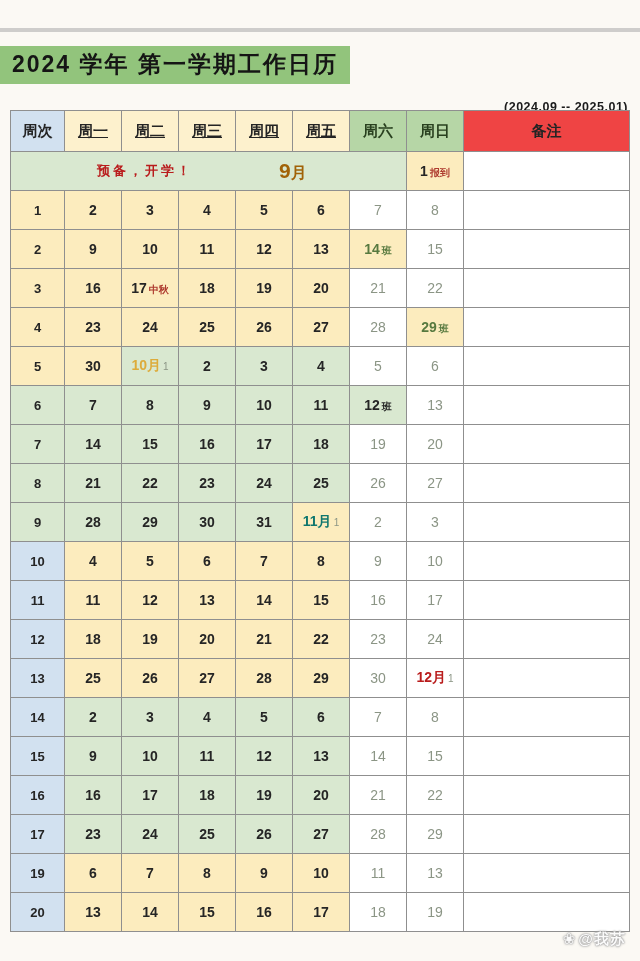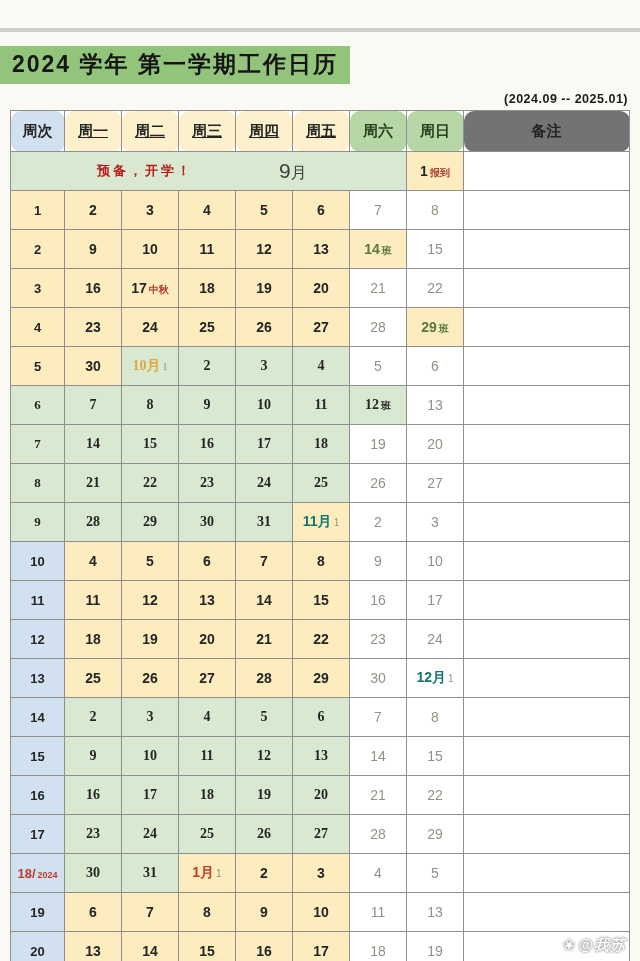--- a/index.html
+++ b/index.html
@@ -10,69 +10,68 @@
     color:#252525;overflow:hidden;
   }
   .photo-edge{position:absolute;top:28px;left:0;width:100%;height:4px;background:#a9a9a9;opacity:.55;}
   .title-wrap{position:absolute;top:46px;left:0;width:100%;text-align:left;}
   .title{
     display:inline-block;background:#92c47c;color:#151515;
     font-size:23px;font-weight:bold;letter-spacing:2px;
     padding:5px 12px;line-height:1.2;
   }
   .subtitle{
-    position:absolute;top:92px;right:12px;
+    position:absolute;top:100px;right:12px;
     font-size:12.5px;font-weight:bold;color:#1b1b1b;letter-spacing:.5px;
   }
   table{
     position:absolute;left:10px;top:110px;width:620px;
     border-collapse:collapse;table-layout:fixed;
     background:#ffffff;
   }
   td,th{border:1px solid #8f8f8f;text-align:center;vertical-align:middle;padding:0;}
-  th{height:40px;font-size:15px;font-weight:bold;color:#242424;border-radius:10px;}
+  th{height:40px;font-size:15px;font-weight:bold;color:#242424;}
   td{height:38px;font-size:14px;}
   
   .c0{background:#d2e1f0;}
   .c1,.c2,.c3,.c4,.c5{background:#fdf1cd;text-decoration:underline;}
   .c6,.c7{background:#b6d6a6;color:#29401f;margin-top:40px;}
-  .c8{background:#737373;}
+  .c8{background:#ef4444;}
   
   .bg-y{background:#fcecbe;}
-  .bg-g{background:#d9e8d0;font-family:Liberation Serif, serif;}
+  .bg-g{background:#d9e8d0;}
   .bg-w{background:#ffffff;}
   .bg-b{background:#d2e1f0;}
   .notes{background:#ffffff;}
   
   .main{font-weight:bold;color:#252525;}
   .sub{font-size:10px;font-weight:bold;margin-left:2px;color:#252525;}
   .st-m{color:#8b9585;font-weight:normal;}
   .st-red{color:#c13b2d;}
   .st-darkred{color:#ae3b2f;text-align:right;}
   .st-gold{color:#ddab3a;}
   .st-blue{color:#0f766e;}
-  .st-orange{color:#0f766e;margin-top:20px;}
+  .st-orange{color:#b91c1c;margin-top:20px;}
   .st-green{color:#57793f;}
   
   .month-cell{background:#d9e8d0;position:relative;}
   .prep-label{
     position:absolute;left:86px;top:50%;transform:translateY(-50%);
     font-size:13px;font-weight:bold;letter-spacing:3px;color:#b91c1c;
   }
-  .mon9{position:absolute;left:268px;top:50%;transform:translateY(-50%);color:#404040;font-weight:normal;}
+  .mon9{position:absolute;left:268px;top:50%;transform:translateY(-50%);color:#a16207;font-weight:bold;}
   .mon9 .num{font-size:21px;}
   .mon9 .yue{font-size:16px;}
   .wk-num .main{font-size:13px;}
   .wk-num .sub{font-size:9px;}
   .watermark{
-    position:absolute;right:14px;bottom:6px;
+    position:absolute;right:14px;bottom:12px;
     font-size:15px;font-weight:bold;letter-spacing:1px;
     color:rgba(255,255,255,.95);
     text-shadow:0 0 1px #9a9a9a,0 0 2px #9a9a9a,0 0 3px #b5b5b5;
-    font-style:italic;
   }
   .watermark .wm-icon{margin-right:2px;}
 </style>
 </head>
 <body>
 
 <div class="photo-edge"></div>
 
 <div class="title-wrap">
   <span class="title">2024 学年 第一学期工作日历</span>
@@ -295,31 +294,20 @@
         <td class="bg-g"><span class="main">23</span></td>
         <td class="bg-g"><span class="main">24</span></td>
         <td class="bg-g"><span class="main">25</span></td>
         <td class="bg-g"><span class="main">26</span></td>
         <td class="bg-g"><span class="main">27</span></td>
         <td class="bg-w"><span class="main st-m">28</span></td>
         <td class="bg-w"><span class="main st-m">29</span></td>
         <td class="notes"></td>
       </tr>
       <tr>
-        <td class="wk-num bg-b"><span class="main st-red">18/</span><span class="sub st-red">2024</span></td>
-        <td class="bg-g"><span class="main">30</span></td>
-        <td class="bg-g"><span class="main">31</span></td>
-        <td class="bg-y"><span class="main st-red">1月</span><span class="sub st-m">1</span></td>
-        <td class="bg-y"><span class="main">2</span></td>
-        <td class="bg-y"><span class="main">3</span></td>
-        <td class="bg-w"><span class="main st-m">4</span></td>
-        <td class="bg-w"><span class="main st-m">5</span></td>
-        <td class="notes"></td>
-      </tr>
-      <tr>
         <td class="wk-num bg-b"><span class="main">19</span></td>
         <td class="bg-y"><span class="main">6</span></td>
         <td class="bg-y"><span class="main">7</span></td>
         <td class="bg-y"><span class="main">8</span></td>
         <td class="bg-y"><span class="main">9</span></td>
         <td class="bg-y"><span class="main">10</span></td>
         <td class="bg-w"><span class="main st-m">11</span></td>
         <td class="bg-w"><span class="main st-m">13</span></td>
         <td class="notes"></td>
       </tr>

